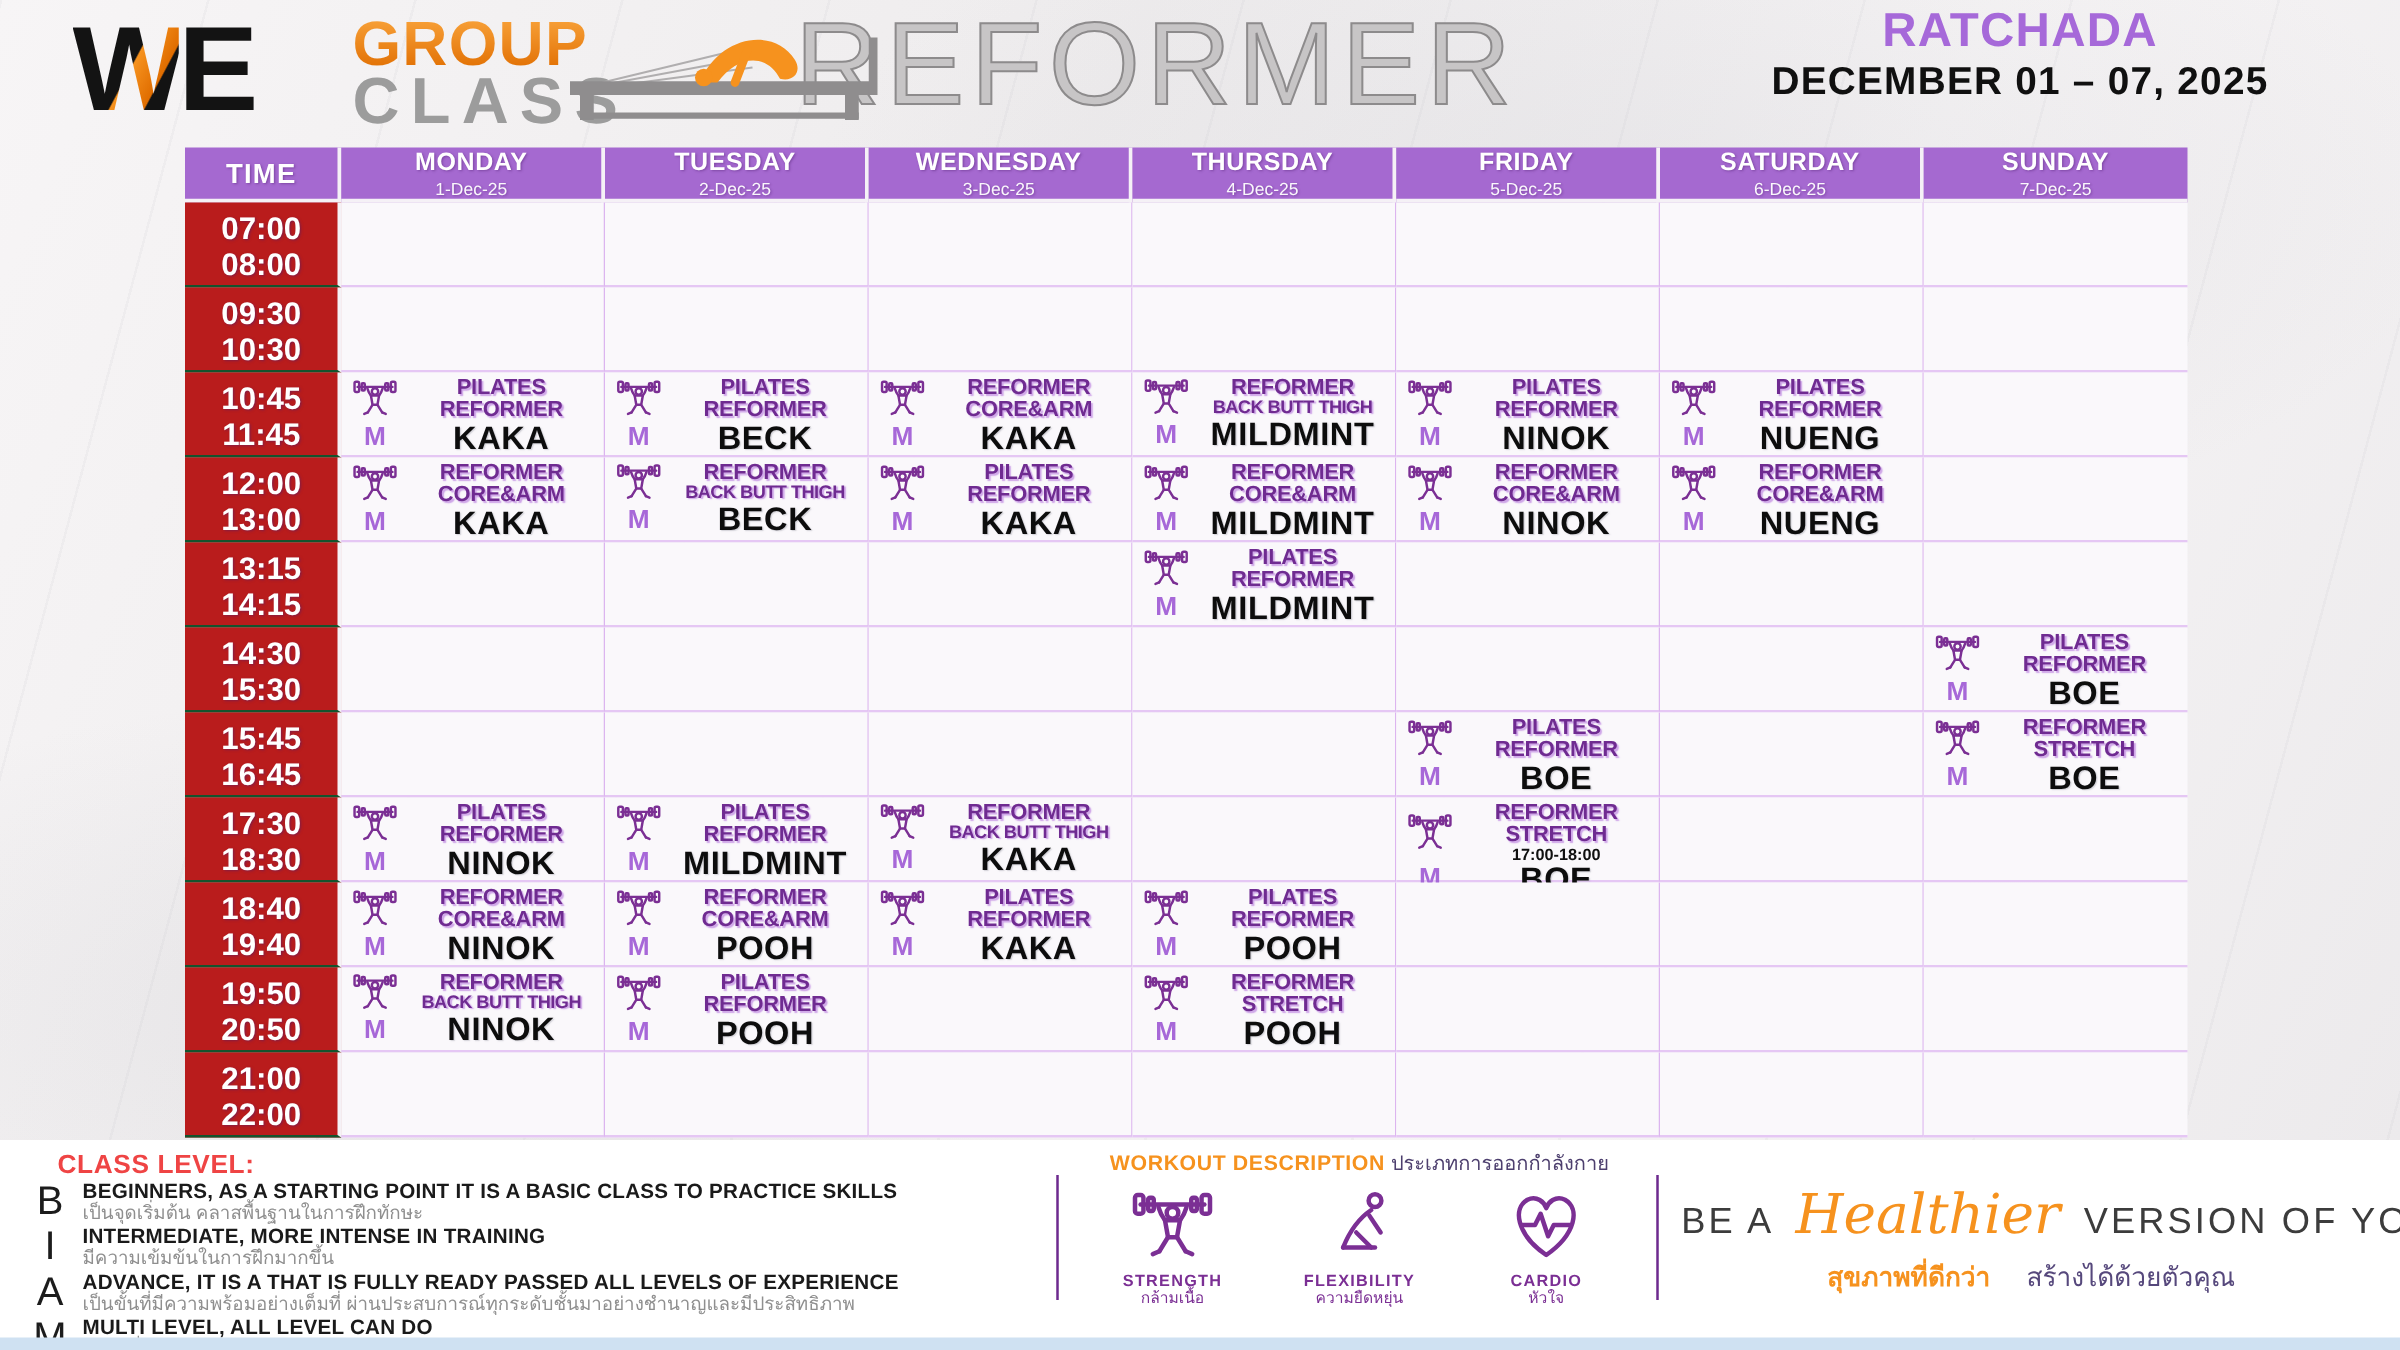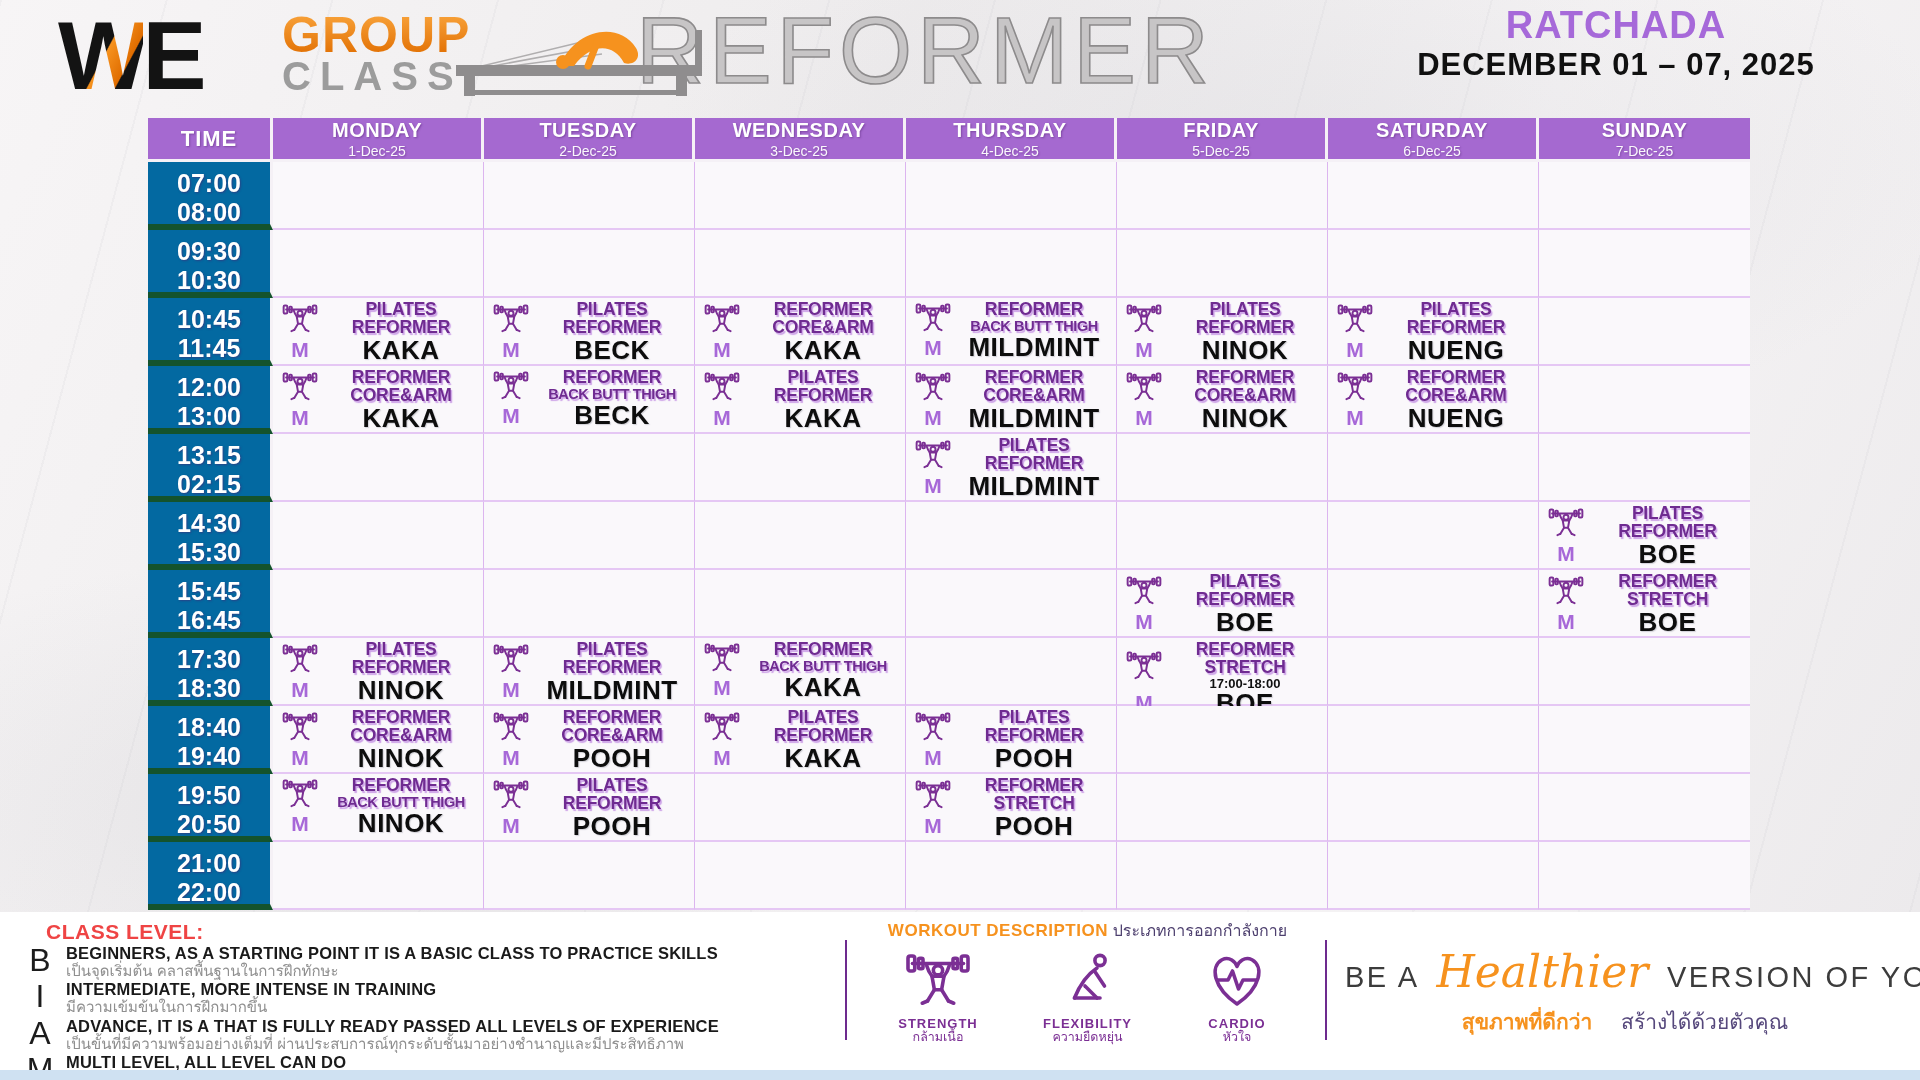--- a/index.html
+++ b/index.html
@@ -20,21 +20,21 @@
   .we-w{color:#121212;}
   .we-e{color:#131313;}
   @supports ((-webkit-background-clip:text)){
     .we-w{background:linear-gradient(118deg,#131313 52%,#f6921e 53%,#e06d00 72%,#131313 73%);-webkit-background-clip:text;background-clip:text;color:transparent;}
   }
   .groupclass{position:absolute;left:282px;top:12px;line-height:.92;}
   .gc-group{font-size:50px;font-weight:bold;letter-spacing:1px;color:#f6921e;}
   @supports ((-webkit-background-clip:text)){
     .gc-group{background:linear-gradient(180deg,#f9a43c,#e06d00);-webkit-background-clip:text;background-clip:text;color:transparent;}
   }
-  .gc-class{font-size:40px;font-weight:bold;letter-spacing:9px;color:#9c9c9c;}
+  .gc-class{font-size:52px;font-weight:bold;letter-spacing:9px;color:#9c9c9c;}
   .big-title{
     position:absolute;left:636px;top:4px;z-index:1;
     font-size:94px;font-weight:normal;letter-spacing:5px;color:#c7c5c6;
     -webkit-text-stroke:1.6px #8d8b8c;line-height:1;
   }
   .machine{position:absolute;left:448px;top:12px;z-index:2;}
   .loc{position:absolute;right:24px;top:6px;width:560px;text-align:center;z-index:3;}
   .loc-line{font-size:38px;font-weight:bold;color:#a669d9;line-height:1.02;letter-spacing:1px;}
   .date-range{font-size:31px;font-weight:bold;color:#101010;letter-spacing:1px;margin-top:2px;}
 
@@ -44,22 +44,22 @@
     display:grid;grid-template-columns:125px repeat(7,1fr);
     grid-template-rows:44px repeat(11,68px);
   }
   .th{background:#a569d0;color:#fff;text-align:center;border-right:3px solid #f5f1f6;border-bottom:3px solid #f5f1f6;
       display:flex;flex-direction:column;justify-content:center;text-shadow:1px 1px 2px rgba(80,30,110,.45);}
   .th:nth-child(8){border-right:none;}
   .time-th{font-size:22px;font-weight:bold;letter-spacing:1px;}
   .day-name{font-size:20px;font-weight:bold;letter-spacing:.5px;}
   .day-date{font-size:14px;margin-top:1px;opacity:.95;}
   .timecell{
-    background:#0369a1;color:#fff;display:flex;flex-direction:column;justify-content:space-between;
-    align-items:center;padding:7px 0 6px;border-right:3px solid #f5f1f6;border-bottom:6px solid #14532d;
+    background:#b91c1c;color:#fff;display:flex;flex-direction:column;justify-content:space-between;
+    align-items:center;padding:7px 0 6px;border-right:3px solid #f5f1f6;border-bottom:2px solid #14532d;
     font-size:25px;font-weight:bold;text-shadow:1px 1px 2px rgba(80,30,110,.5);
   }
   .cell{background:#faf8fb;border-right:1px solid #dcb5ef;border-bottom:2px solid #e5c7f4;}
   .grid > .cell:nth-child(8n){border-right:none;}
   .cell.filled{display:grid;grid-template-columns:46px 1fr;grid-template-rows:1fr auto;align-items:center;padding:3px 4px 4px;}
   .icon-box{grid-column:1;grid-row:1;justify-self:center;align-self:center;line-height:0;}
   .icon-box svg{width:36px;height:33px;}
   .c-title{grid-column:2;grid-row:1;text-align:center;color:#6f2b91;font-weight:bold;line-height:1.02;
            text-shadow:1.5px 1.5px 1px rgba(198,148,228,.85);}
   .t-line{font-size:17.5px;letter-spacing:-.2px;}
@@ -440,21 +440,21 @@
         <div class="c-title">
           <div class="t-line">REFORMER</div>
           <div class="t-line">CORE&amp;ARM</div>
         </div>
         <div class="c-level">M</div>
         <div class="c-name">NUENG</div>
       </div>
       <div class="cell"></div>
       <div class="timecell">
         <div class="t-start">13:15</div>
-        <div class="t-end">02:15</div>
+        <div class="t-end">14:15</div>
       </div>
       <div class="cell"></div>
       <div class="cell"></div>
       <div class="cell"></div>
       <div class="cell filled">
         <div class="icon-box"><svg viewBox="0 0 44 40" fill="none" stroke="#7b2f94" stroke-width="2.4" stroke-linecap="round" stroke-linejoin="round">
             <line x1="5" y1="9" x2="39" y2="9"></line>
             <rect x="2" y="4" width="4.5" height="10" rx="1.5"></rect>
             <rect x="37.5" y="4" width="4.5" height="10" rx="1.5"></rect>
             <rect x="9" y="5.5" width="3" height="7" rx="1"></rect>

